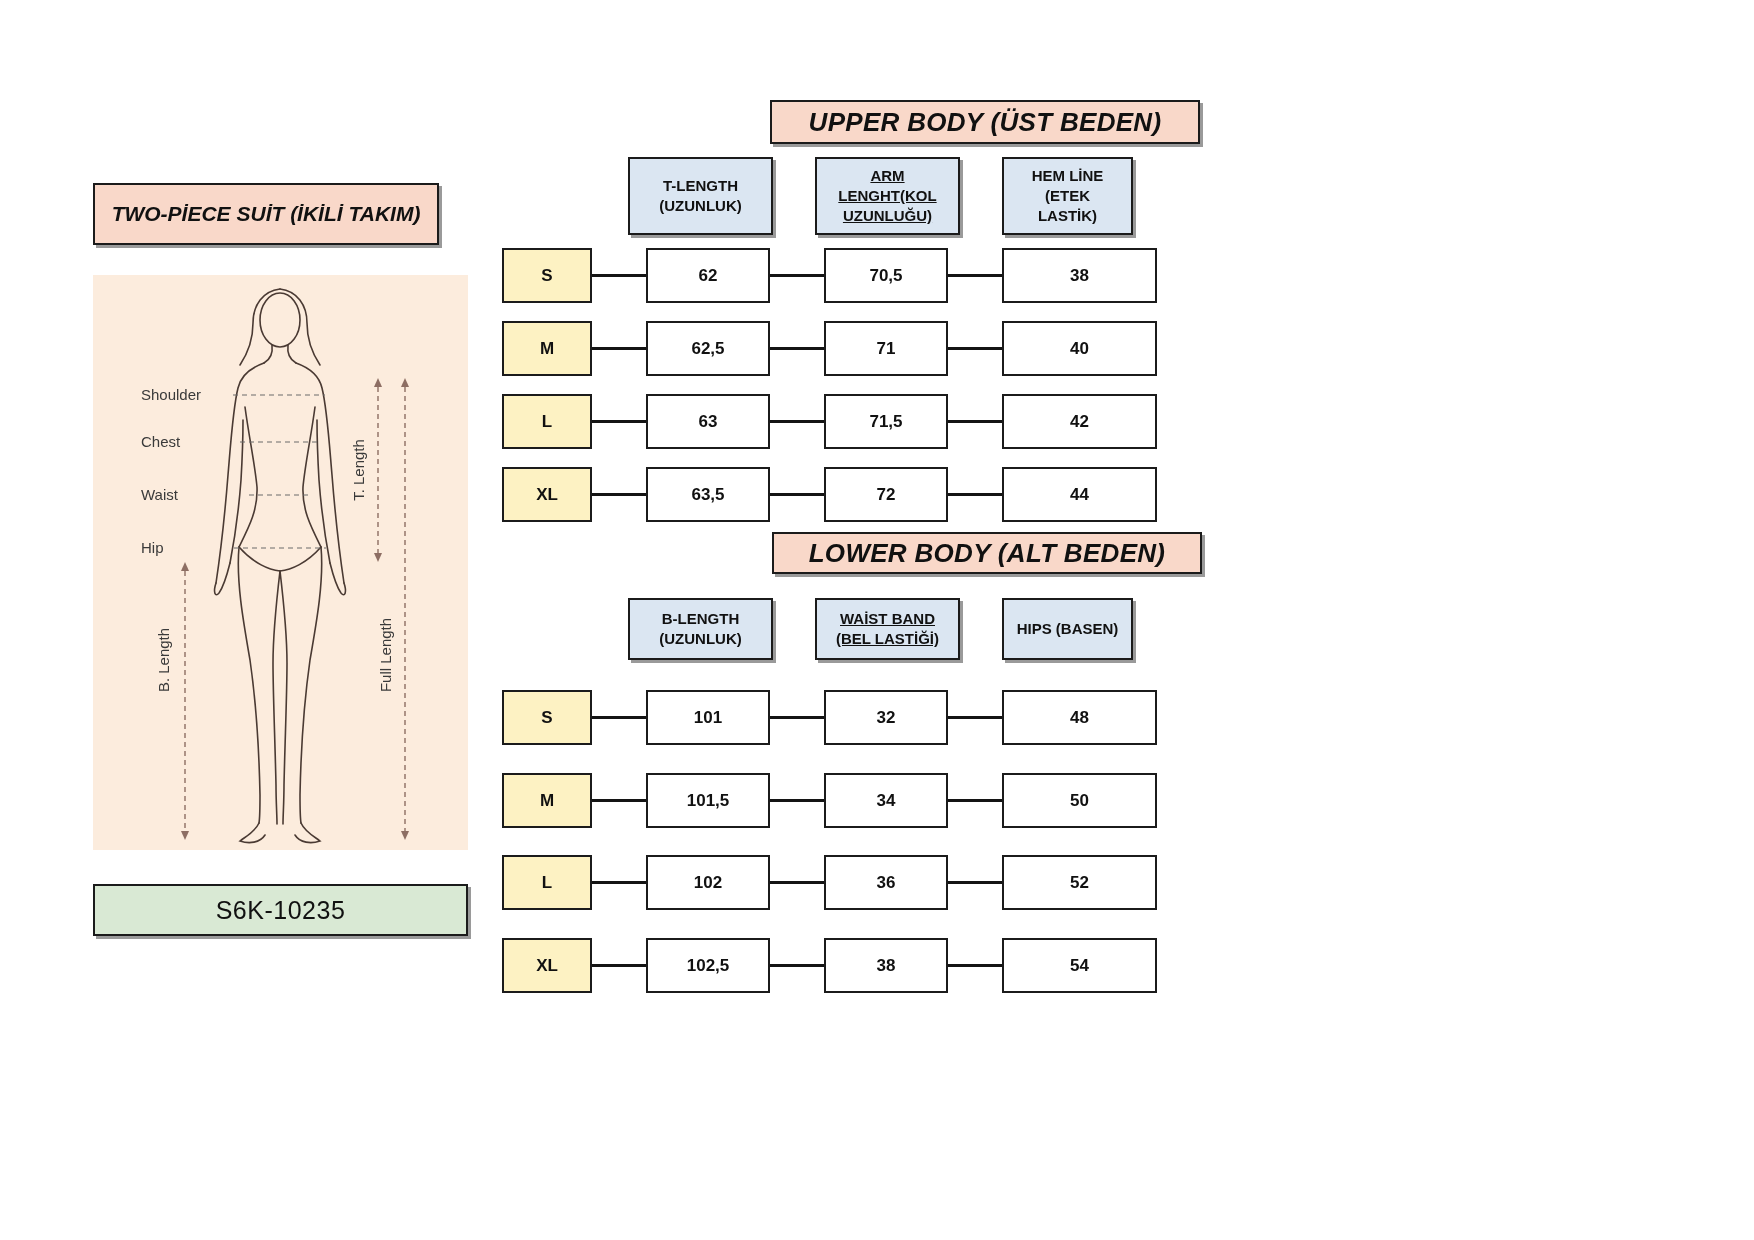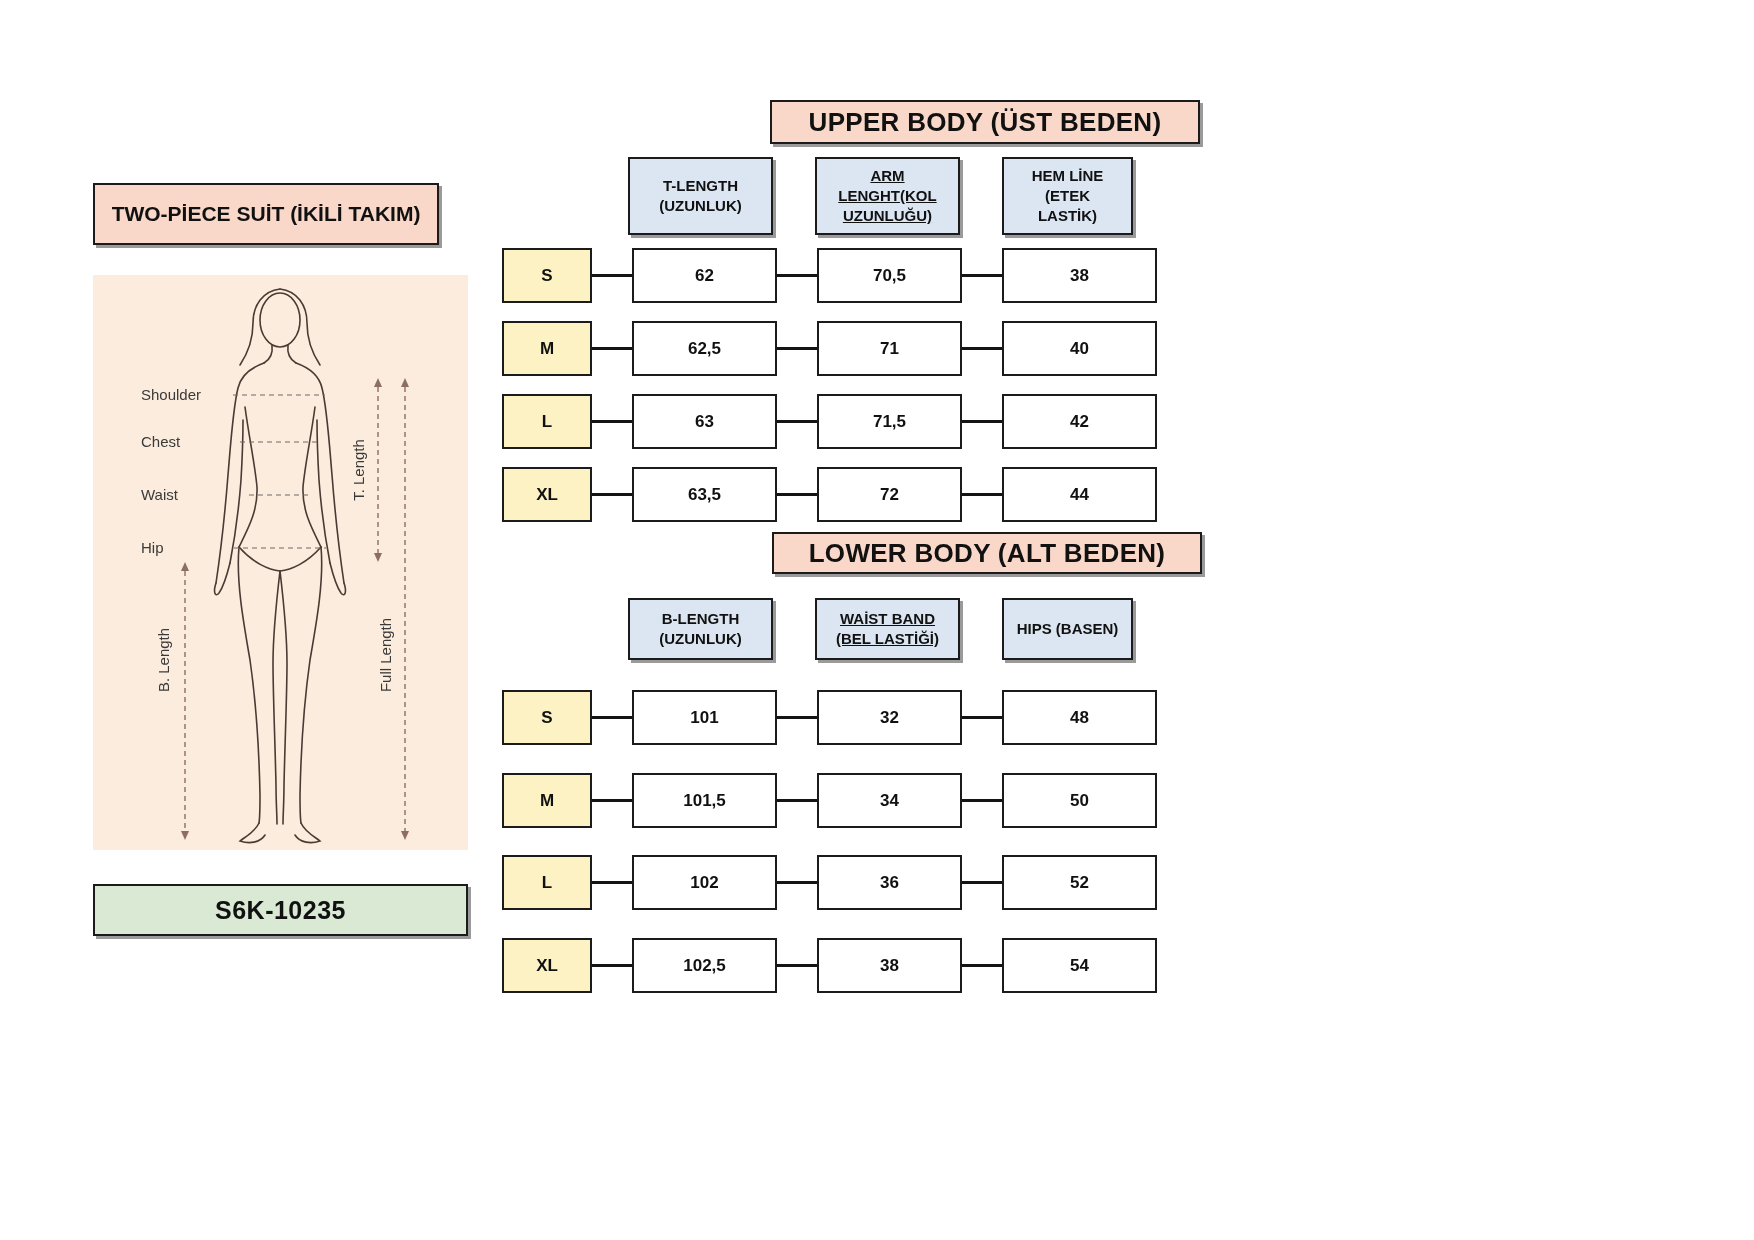--- a/index.html
+++ b/index.html
@@ -6,45 +6,45 @@
   html,body { background:#ffffff; }
   body { font-family:"Liberation Sans", sans-serif; color:#111; }
   .page { position:relative; width:1754px; height:1240px; background:#fff; overflow:hidden; }
   .abs { position:absolute; }
   .box {
     border:2px solid #1b1b1b;
     display:flex; align-items:center; justify-content:center;
     text-align:center;
   }
   .shadowed { box-shadow:3px 3px 0 rgba(30,30,30,0.45); }
-  .pink  { background:#f9d8c9; }
+  .pink  { background:#f9d8c9;font-style:italic; }
   .blue  { background:#dbe6f2; }
   .yellow{ background:#fdf2c3; }
   .green { background:#d9e9d4; }
   .white { background:#ffffff; }
 
   .title-box   { left:93px;  top:183px; width:346px; height:62px; font-size:21px; font-weight:700; }
   .figure-box  { left:93px;  top:275px; width:375px; height:575px; background:#fcecdd; }
-  .code-box    { left:93px;  top:884px; width:375px; height:52px; font-size:25px; font-weight:700; letter-spacing:.5px; }
+  .code-box    { left:93px;  top:884px; width:375px; height:52px; font-size:25px; font-weight:400; letter-spacing:.5px; }
 
   .section-header { font-size:26px; font-weight:700; letter-spacing:.3px; }
   .upper-header { left:770px; top:100px; width:430px; height:44px; }
   .lower-header { left:772px; top:532px; width:430px; height:42px; }
 
   .col-header { font-size:15px; font-weight:700; line-height:1.35; padding:4px 12px; }
   .uch { top:157px; height:78px; }
   .lch { top:598px; height:62px; }
   .c1 { left:628px;  width:145px; }
   .c2 { left:815px;  width:145px;text-decoration:underline; }
   .c3 { left:1002px; width:131px; }
 
   .row { left:502px; width:655px; height:55px; display:flex; align-items:center; }
   .size-cell { width:90px;  height:55px; font-size:17px; font-weight:700; flex:0 0 auto; }
   .val-cell  { height:55px; font-size:17px; font-weight:700; flex:0 0 auto; }
-  .w145 { width:145px; }
+  .w145 { width:124px; }
   .w155 { width:155px; }
   .conn { flex:1 1 auto; height:3px; background:#141414; }
 
   svg text { font-family:"Liberation Sans", sans-serif; }
 </style>
 </head>
 <body>
 
 <div class="page">
 

